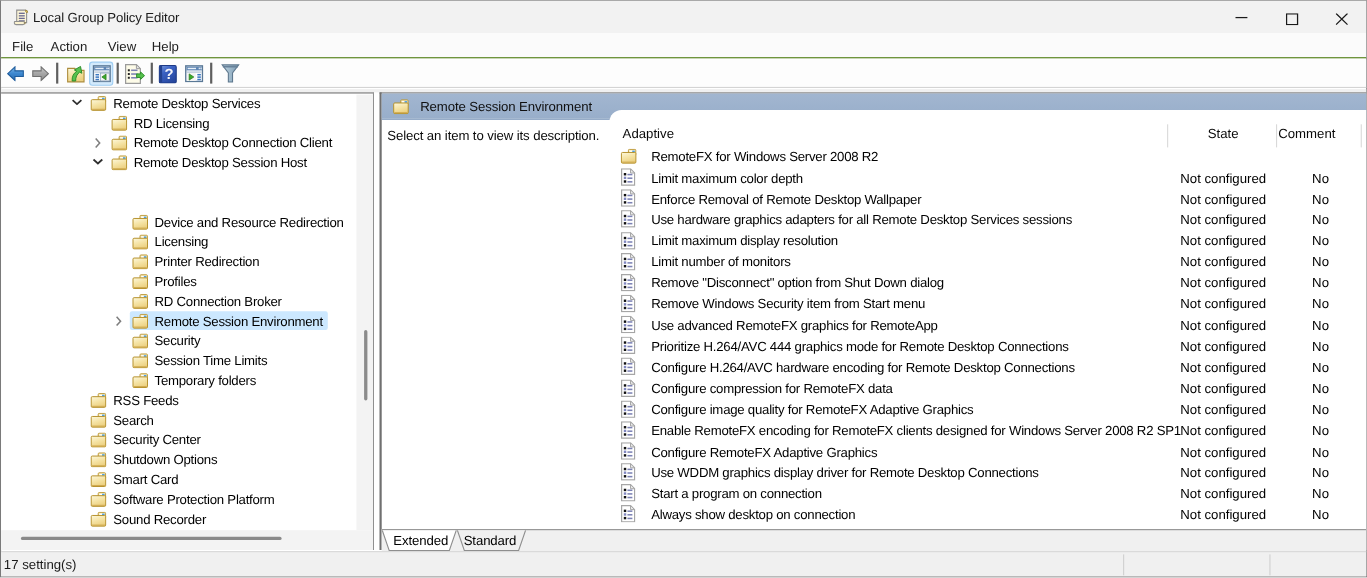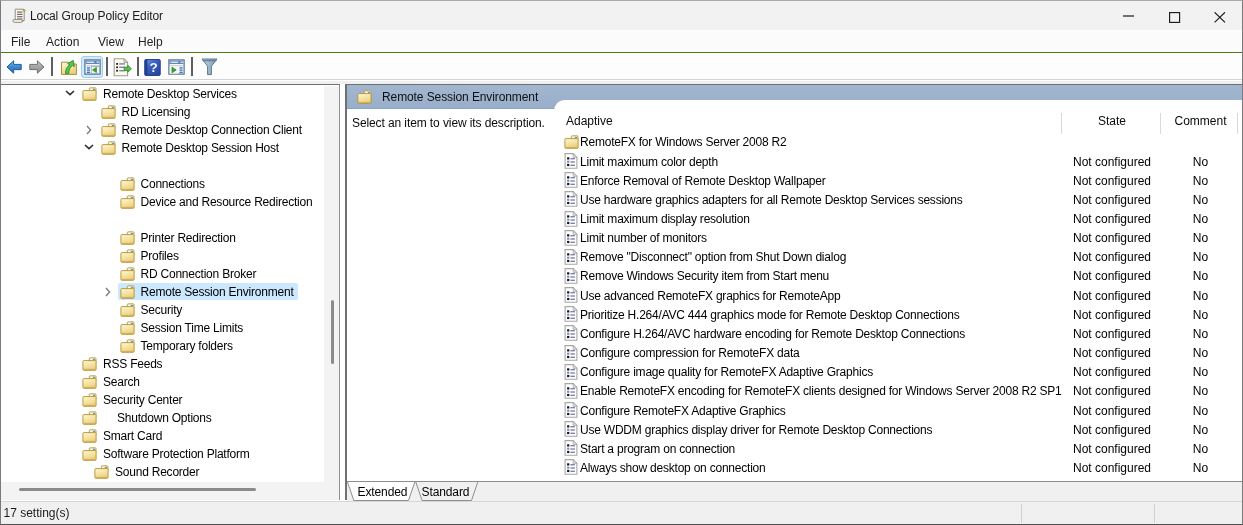--- a/index.html
+++ b/index.html
@@ -25,21 +25,21 @@
 .trow svg.chev { position:absolute; top:5px; }
 .sel { position:absolute; background:#cce8ff; border-radius:2px; }
 #rightpanel { position:absolute; left:345px; top:84px; width:897px; height:416px; background:#fff; border-top:1px solid #707070; border-left:2px solid #707070; }
 #bluebar { position:absolute; left:0; top:0; width:895px; height:24px; background:linear-gradient(#a2b6d0,#98aeca); border-bottom:1px solid #8ba3c2; }
 #bluebar .txt { position:absolute; left:35px; top:5px; color:#101010; letter-spacing:-0.1px; }
 #listarea { position:absolute; left:207px; top:15px; width:688px; height:382px; background:#fff; border-top-left-radius:11px; }
 #desc { position:absolute; left:5px; top:31px; color:#0a0a0a; letter-spacing:-0.1px; }
 .colsep { position:absolute; top:28px; width:1px; height:21px; background:#d9d9d9; }
 .hdr { position:absolute; top:29px; color:#0a0a0a; }
 .lrow { position:absolute; width:895px; height:19px; }
-.lrow .lbl { position:absolute; left:233px; top:3px; white-space:nowrap; letter-spacing:-0.22px;text-align:right; }
+.lrow .lbl { position:absolute; left:245px; top:3px; white-space:nowrap; letter-spacing:-0.22px;text-align:right; }
 .lrow svg { position:absolute; left:216.5px; top:2px; }
 .lrow .st { position:absolute; left:716px; width:98px; top:3px; text-align:center; }
 .lrow .cm { position:absolute; left:815px; width:77px; top:3px; text-align:center; }
 #tabstrip { position:absolute; left:0; top:396px; width:895px; height:20px; background:#f0f0f0; border-top:1px solid #8e8e8e; }
 #statusbar { position:absolute; left:1px; top:501px; width:1241px; height:23px; background:#f0f0f0; border-top:1px solid #d7d7d7; }
 #statusbar .txt { position:absolute; left:2.5px; top:4px; color:#1a1a1a; }
 .ssep { position:absolute; top:2px; width:1px; height:19px; background:#cfcfcf; }
 svg { display:block; }
 </style></head><body>
 
@@ -229,31 +229,31 @@
     </div>
 <div class="trow" style="left:0;top:53.7px;width:339px">
       <svg class="chev" style="left:83px" width="10" height="6" viewBox="0 0 10 6">
         <use href="#chevv"></use>
       </svg>
       <svg class="fold" style="left:100px" width="15" height="14" viewBox="0 0 15 14">
         <use href="#folder"></use>
       </svg>
       <span class="lbl" style="left:120.5px">Remote Desktop Session Host</span>
     </div>
-<div class="trow" style="left:0;top:89.7px;width:339px">
-      <svg class="fold" style="left:119px" width="15" height="14" viewBox="0 0 15 14">
-        <use href="#folder"></use>
-      </svg>
-      <span class="lbl" style="left:139.5px">Connections</span>
-    </div>
 <div class="trow" style="left:0;top:107.7px;width:339px">
       <svg class="fold" style="left:119px" width="15" height="14" viewBox="0 0 15 14">
         <use href="#folder"></use>
       </svg>
       <span class="lbl" style="left:139.5px">Device and Resource Redirection</span>
+    </div>
+<div class="trow" style="left:0;top:125.7px;width:339px">
+      <svg class="fold" style="left:119px" width="15" height="14" viewBox="0 0 15 14">
+        <use href="#folder"></use>
+      </svg>
+      <span class="lbl" style="left:139.5px">Licensing</span>
     </div>
 <div class="trow" style="left:0;top:143.7px;width:339px">
       <svg class="fold" style="left:119px" width="15" height="14" viewBox="0 0 15 14">
         <use href="#folder"></use>
       </svg>
       <span class="lbl" style="left:139.5px">Printer Redirection</span>
     </div>
 <div class="trow" style="left:0;top:161.7px;width:339px">
       <svg class="fold" style="left:119px" width="15" height="14" viewBox="0 0 15 14">
         <use href="#folder"></use>
@@ -309,35 +309,35 @@
 <div class="trow" style="left:0;top:305.7px;width:275px">
       <svg class="fold" style="left:81px" width="15" height="14" viewBox="0 0 15 14">
         <use href="#folder"></use>
       </svg>
       <span class="lbl" style="left:102px">Security Center</span>
     </div>
 <div class="trow" style="left:0;top:323.7px;width:339px">
       <svg class="fold" style="left:81px" width="15" height="14" viewBox="0 0 15 14">
         <use href="#folder"></use>
       </svg>
-      <span class="lbl" style="left:116px">Shutdown Options</span>
+      <span class="lbl" style="left:102px">Shutdown Options</span>
     </div>
 <div class="trow" style="left:0;top:341.7px;width:339px">
       <svg class="fold" style="left:81px" width="15" height="14" viewBox="0 0 15 14">
         <use href="#folder"></use>
       </svg>
       <span class="lbl" style="left:102px">Smart Card</span>
     </div>
 <div class="trow" style="left:0;top:359.7px;width:339px">
       <svg class="fold" style="left:81px" width="15" height="14" viewBox="0 0 15 14">
         <use href="#folder"></use>
       </svg>
       <span class="lbl" style="left:102px">Software Protection Platform</span>
     </div>
-<div class="trow" style="left:12px;top:377.7px;width:334px">
+<div class="trow" style="left:0;top:377.7px;width:334px">
       <svg class="fold" style="left:81px" width="15" height="14" viewBox="0 0 15 14">
         <use href="#folder"></use>
       </svg>
       <span class="lbl" style="left:102px">Sound Recorder</span>
     </div>
 <div id="vtrack">
       <div id="vthumb"></div>
     </div>
 <div id="htrack">
       <div id="hthumb"></div>
@@ -347,21 +347,21 @@
 <div id="bluebar">
       <svg style="position:absolute;left:10px;top:5px" width="15" height="14" viewBox="0 0 15 14">
         <use href="#folder"></use>
       </svg>
       <span class="txt">Remote Session Environment</span>
     </div>
 <div id="listarea"></div>
 <div id="desc">Select an item to view its description.</div>
 <span class="hdr" style="left:219px">Adaptive</span>
 <span class="hdr" style="left:716px;width:98px;text-align:center">State</span>
-<span class="hdr" style="left:815px;width:77px;text-align:center">Comment</span>
+<span class="hdr" style="left:815px;width:77px;text-align:left">Comment</span>
 <div class="colsep" style="left:714px"></div>
 <div class="colsep" style="left:813px"></div>
 <div class="colsep" style="left:890px"></div>
 <div class="lrow" style="top:47.4px">
       <svg width="15" height="14" viewBox="0 0 15 14" style="top:2.5px">
         <use href="#folder"></use>
       </svg>
       <span class="lbl">RemoteFX for Windows Server 2008 R2</span>
     </div>
 <div class="lrow" style="top:66.6px">

